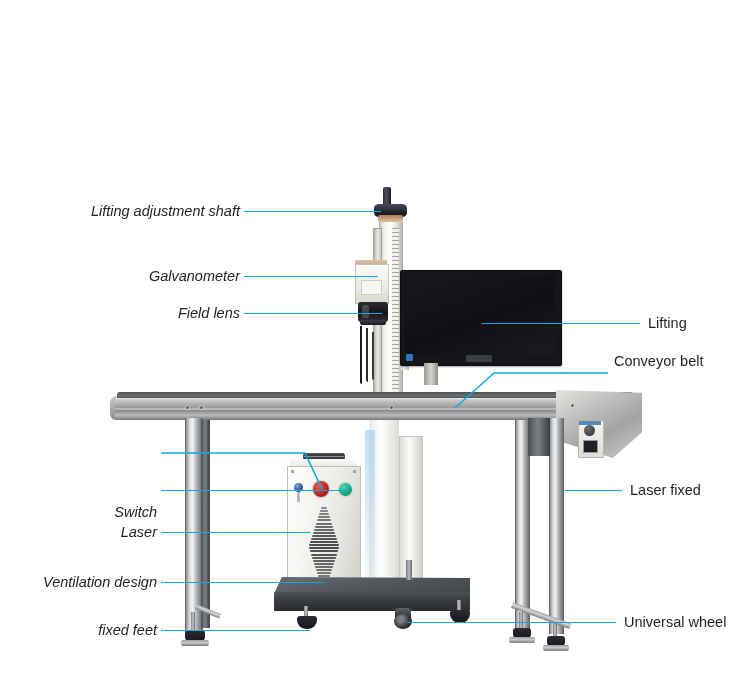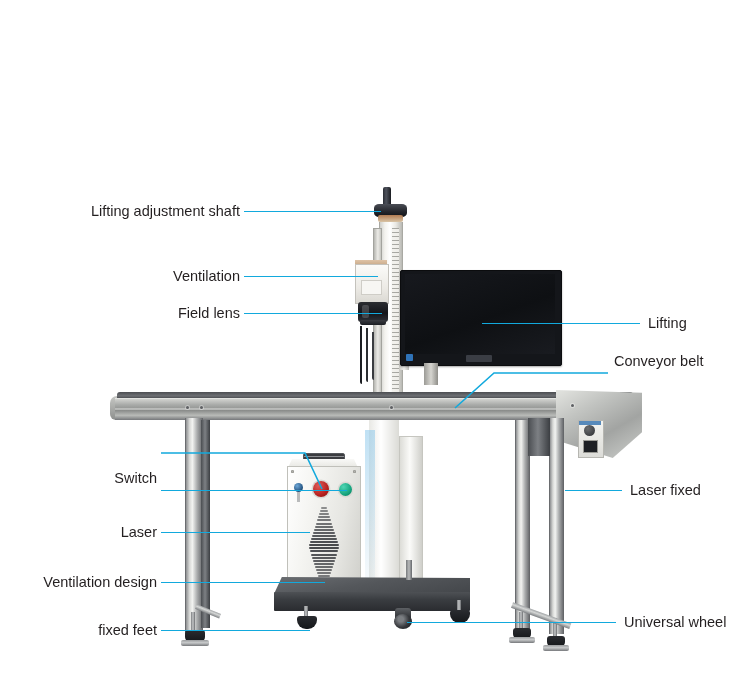--- a/index.html
+++ b/index.html
@@ -24,21 +24,21 @@
   }
 
   
   .lbl{
     position:absolute;
     font-size:14.5px;
     color:#231f20;
     white-space:nowrap;
     line-height:1;
   }
-  .lbl.r{text-align:right;transform:translateY(-50%);}
+  .lbl.r{text-align:right;transform:translateY(-50%);font-style:italic;}
   .lbl.l{text-align:left;transform:translateY(-50%);}
 
   .leader{
     position:absolute;
     height:0;
     border-top:1.6px solid #12a9dd;
   }
   .leader.diag{
     border:0;
   }
@@ -436,33 +436,33 @@
     <div class="foot" style="left:450px;top:610px;width:20px;height:13px;border-radius:3px 3px 9px 9px;"></div>
     <div class="caster">
       <div class="caster-yoke"></div>
       <div class="caster-wheel"></div>
     </div>
   </div>
 
   <div class="lbl r" style="right:510px;top:211px;">Lifting adjustment shaft</div>
   <div class="leader" style="left:244px;top:211px;width:137px;"></div>
 
-  <div class="lbl r" style="right:510px;top:276px;">Ventilation</div>
+  <div class="lbl r" style="right:510px;top:276px;">Galvanometer</div>
   <div class="leader" style="left:244px;top:276px;width:134px;"></div>
 
   <div class="lbl r" style="right:510px;top:313px;">Field lens</div>
   <div class="leader" style="left:244px;top:313px;width:138px;"></div>
 
   <div class="leader diag" style="left:161px;top:443px;width:170px;height:52px;">
     <svg width="170" height="52" viewBox="0 0 170 52">
       <path d="M0 10 L144 10 L161 46" fill="none" stroke="#12a9dd" stroke-width="1.6"></path>
     </svg>
   </div>
 
-  <div class="lbl r" style="right:593px;top:478px;">Switch</div>
+  <div class="lbl r" style="right:593px;top:512px;">Switch</div>
   <div class="leader" style="left:161px;top:490px;width:186px;"></div>
 
   <div class="lbl r" style="right:593px;top:532px;">Laser</div>
   <div class="leader" style="left:161px;top:532px;width:149px;"></div>
 
   <div class="lbl r" style="right:593px;top:582px;">Ventilation design</div>
   <div class="leader" style="left:161px;top:582px;width:164px;"></div>
 
   <div class="lbl r" style="right:593px;top:630px;">fixed feet</div>
   <div class="leader" style="left:161px;top:630px;width:149px;"></div>

